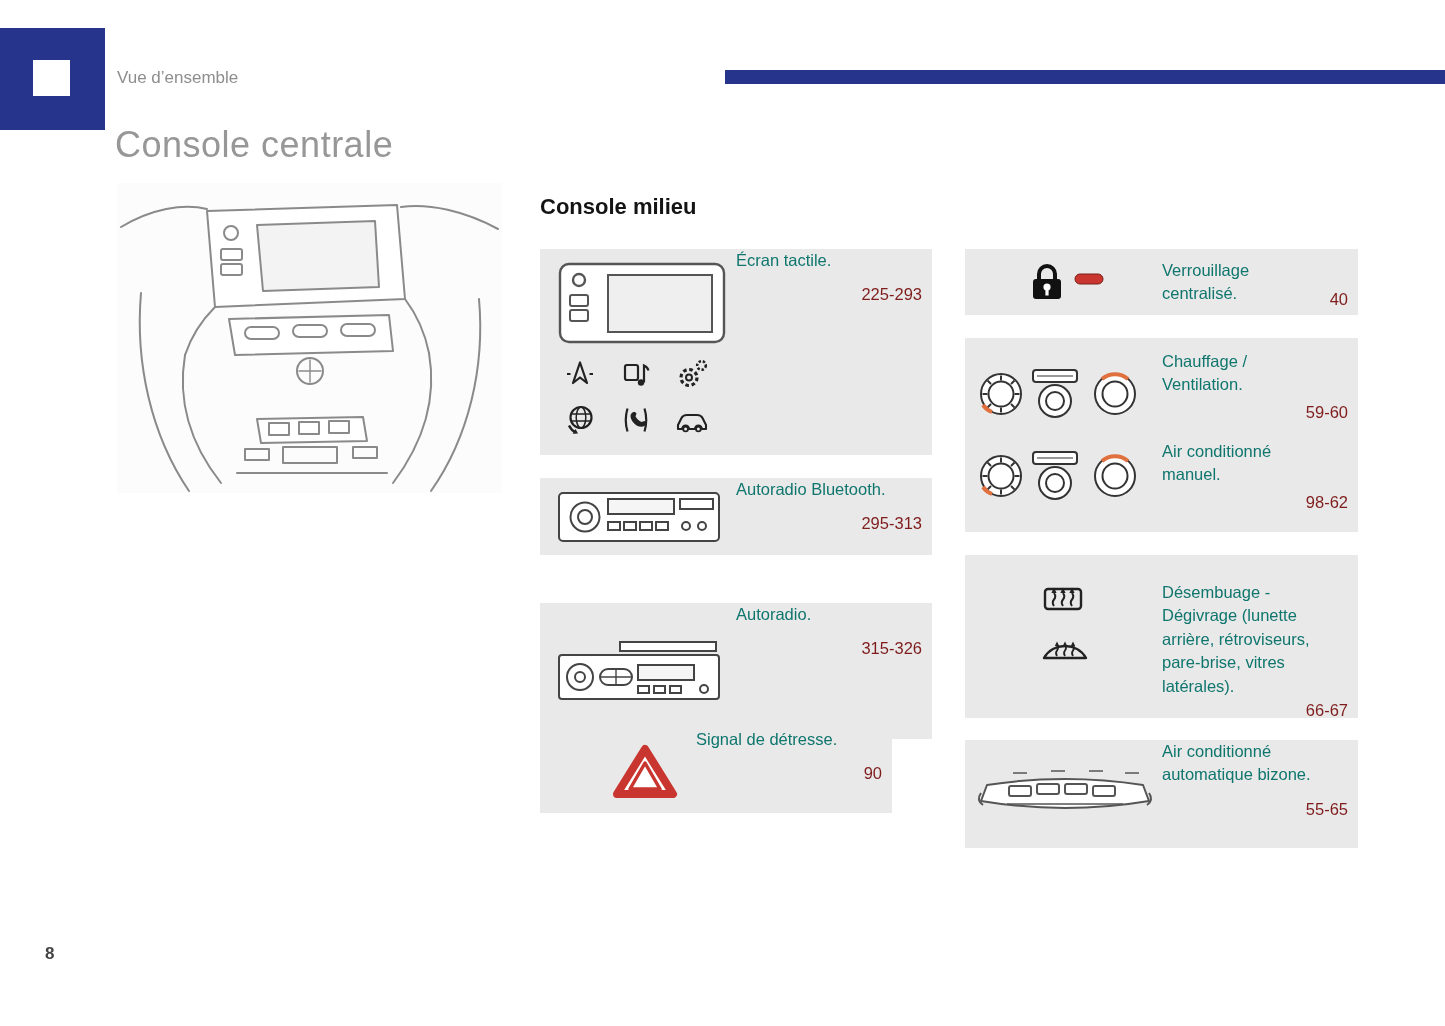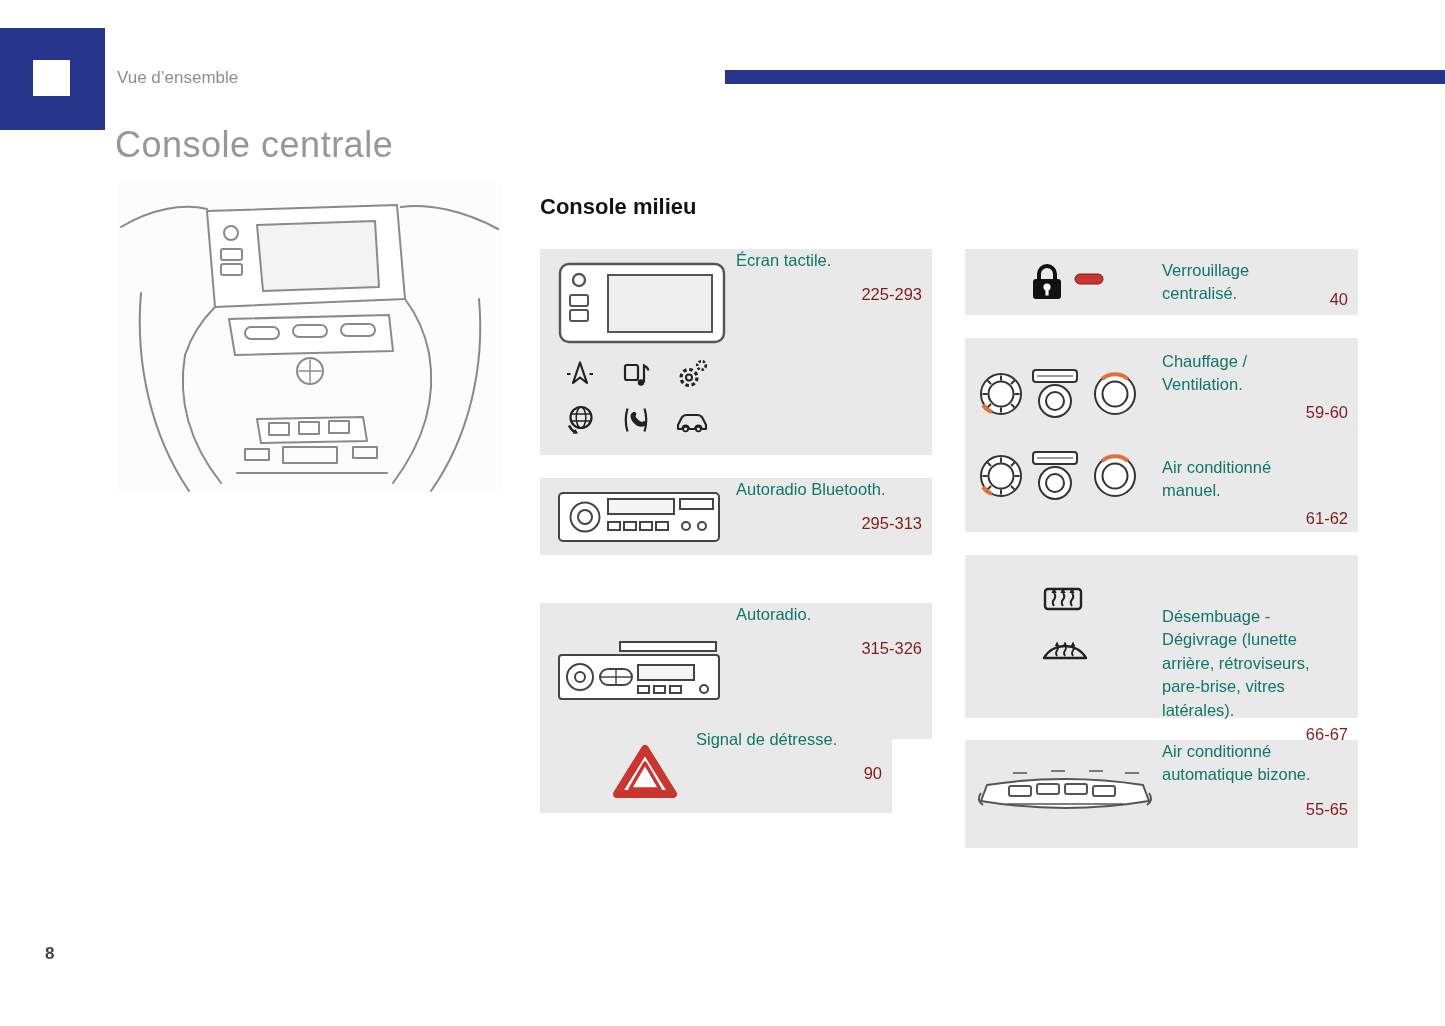--- a/index.html
+++ b/index.html
@@ -38,24 +38,24 @@
 
   
   .r1{left:965px;top:249px;width:393px;height:66px;}
   .r2{left:965px;top:338px;width:393px;height:194px;}
   .r3{left:965px;top:555px;width:393px;height:163px;}
   .r4{left:965px;top:740px;width:393px;height:108px;}
 
   .icon-grid{display:grid;grid-template-columns:56px 56px 56px;grid-row-gap:14px;margin-left:12px;margin-top:10px;}
   .icon-grid span{display:flex;justify-content:center;}
 
-  .r2 .text-col{justify-content:flex-start;padding-top:12px;gap:16px;}
+  .r2 .text-col{justify-content:flex-start;padding-top:12px;}
   .r2 .pages{margin-top:6px;}
   .entry2{margin-top:18px;}
-  .r3 .text-col{justify-content:space-between;padding-top:10px;margin-top:40px;}
+  .r3 .text-col{justify-content:flex-start;padding-top:26px;}
   .r3 .pages{margin-top:3px;}
   .r1 .text-col{justify-content:flex-start;padding-top:10px;}
   .r1 .pages{position:absolute;right:10px;bottom:6px;width:auto;margin:0;}
   .w140{max-width:142px;}
   .w150{max-width:152px;}
   .w175{max-width:176px;}
 
   svg{display:block;}
 </style>
 </head>
@@ -278,21 +278,21 @@
       <path d="M8 41 a20 20 0 0 0 9 7" stroke="#e0713f" stroke-width="4" fill="none"></path>
     </svg>
   </div>
   <div class="text-col">
     <div>
       <div class="label w150">Chauffage / Ventilation.</div>
       <div class="pages">59-60</div>
     </div>
     <div class="entry2">
       <div class="label w150">Air conditionné manuel.</div>
-      <div class="pages">61-62</div>
+      <div class="pages">98-62</div>
     </div>
   </div>
 </div>
 
 <div class="gbox r3">
   <div class="icon-col" style="padding-left:74px;justify-content:flex-start;padding-top:26px;gap:16px;">
     <svg width="48" height="32" viewBox="0 0 48 32">
       <rect x="6" y="8" width="36" height="20" rx="3" fill="none" stroke="#222" stroke-width="2.4"></rect>
       <g stroke="#222" stroke-width="2" fill="none">
         <path d="M15 25 q-2.5-3.5 0-6.5 t0-6.5"></path>

